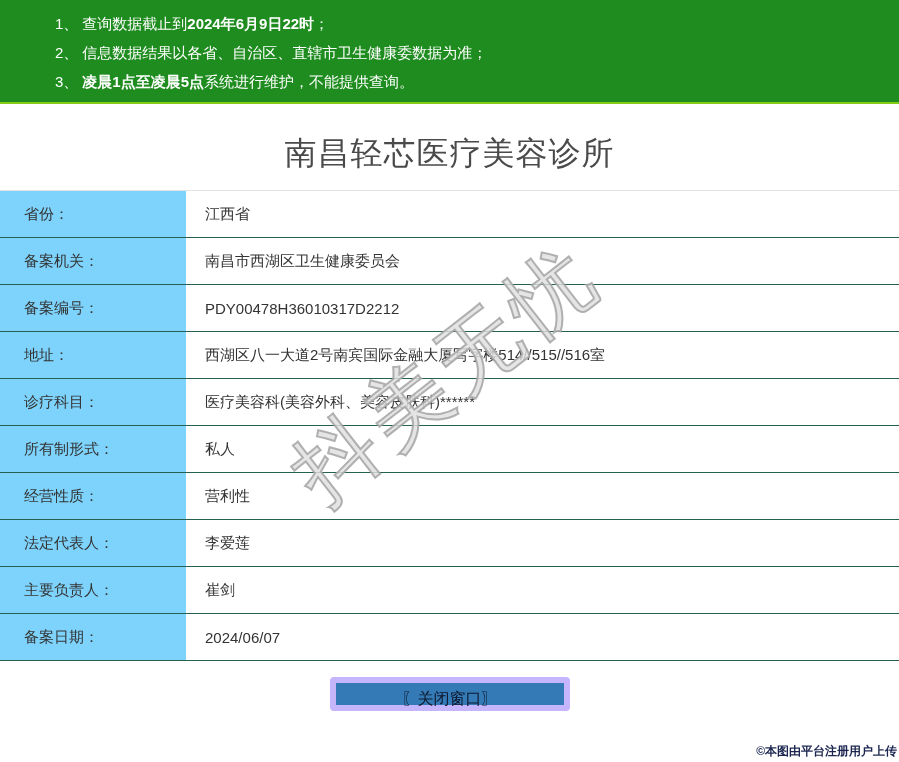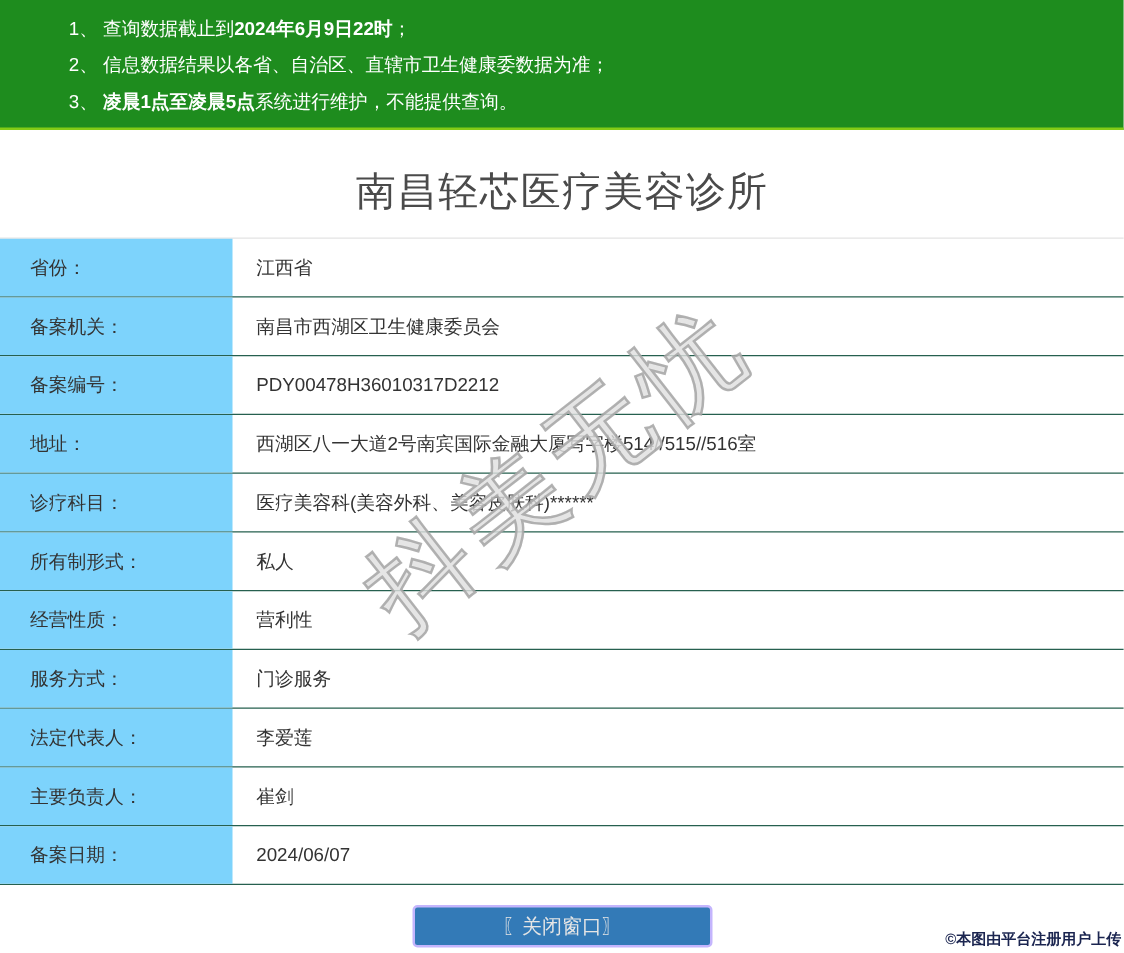--- a/index.html
+++ b/index.html
@@ -59,23 +59,23 @@
     flex: 1;
     padding-left: 19px;
     white-space: nowrap;
   }
   
   .footer { margin-top: 16px; text-align: center; }
   .close-btn {
     display: inline-block;
     width: 240px; height: 34px;
     background: #337ab7;
-    border: 2px solid #c4b5fd;
+    border: 6px solid #c4b5fd;
     border-radius: 4px;
-    color: #e5e5e5;
+    color: #0f172a;
     font-size: 16px;
     line-height: 32px;
     text-align: center;
     cursor: pointer;
     font-family: inherit;
   }
   .credit {
     position: absolute;
     right: 2px; bottom: 2px;
     font-size: 12px;
@@ -138,24 +138,20 @@
   </div>
   <div class="row">
     <div class="label">所有制形式：</div>
     <div class="value">私人</div>
   </div>
   <div class="row">
     <div class="label">经营性质：</div>
     <div class="value">营利性</div>
   </div>
   <div class="row">
-    <div class="label">服务方式：</div>
-    <div class="value">门诊服务</div>
-  </div>
-  <div class="row">
     <div class="label">法定代表人：</div>
     <div class="value">李爱莲</div>
   </div>
   <div class="row">
     <div class="label">主要负责人：</div>
     <div class="value">崔剑</div>
   </div>
   <div class="row">
     <div class="label">备案日期：</div>
     <div class="value">2024/06/07</div>

